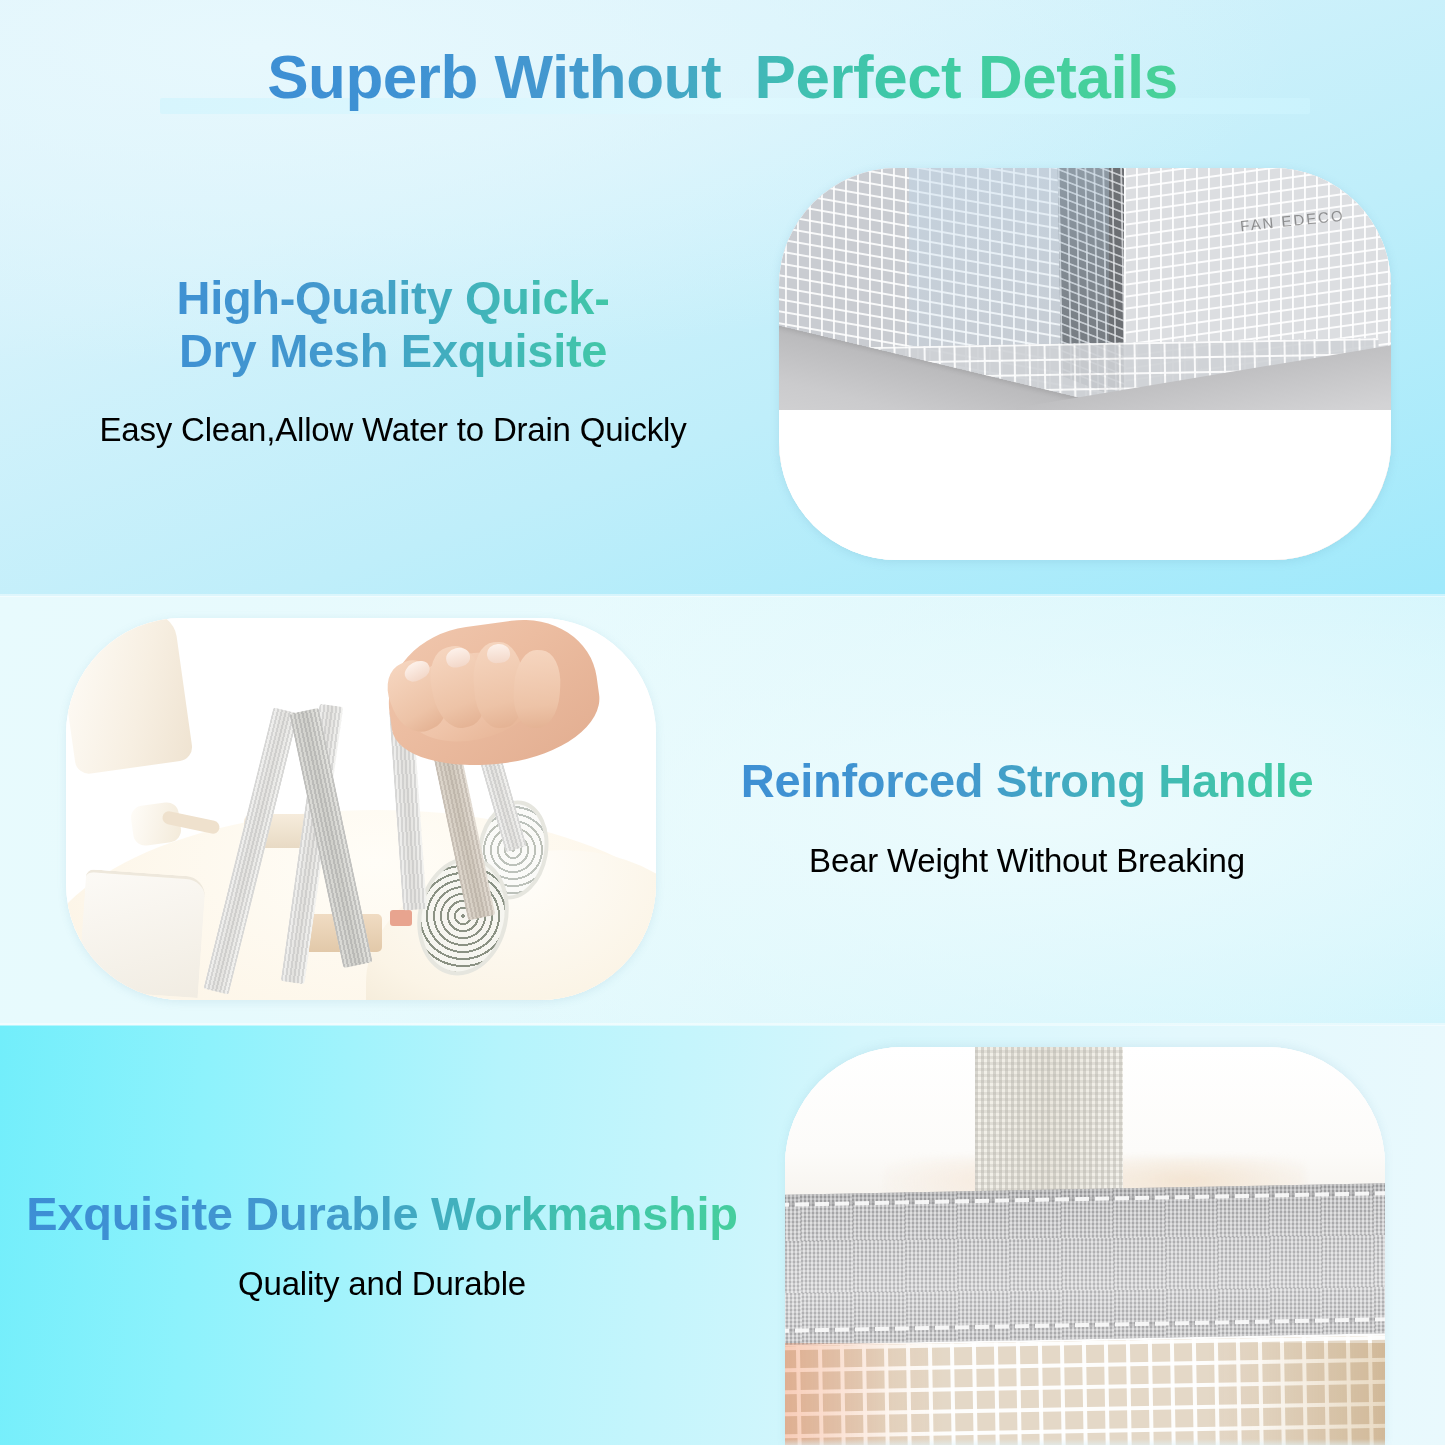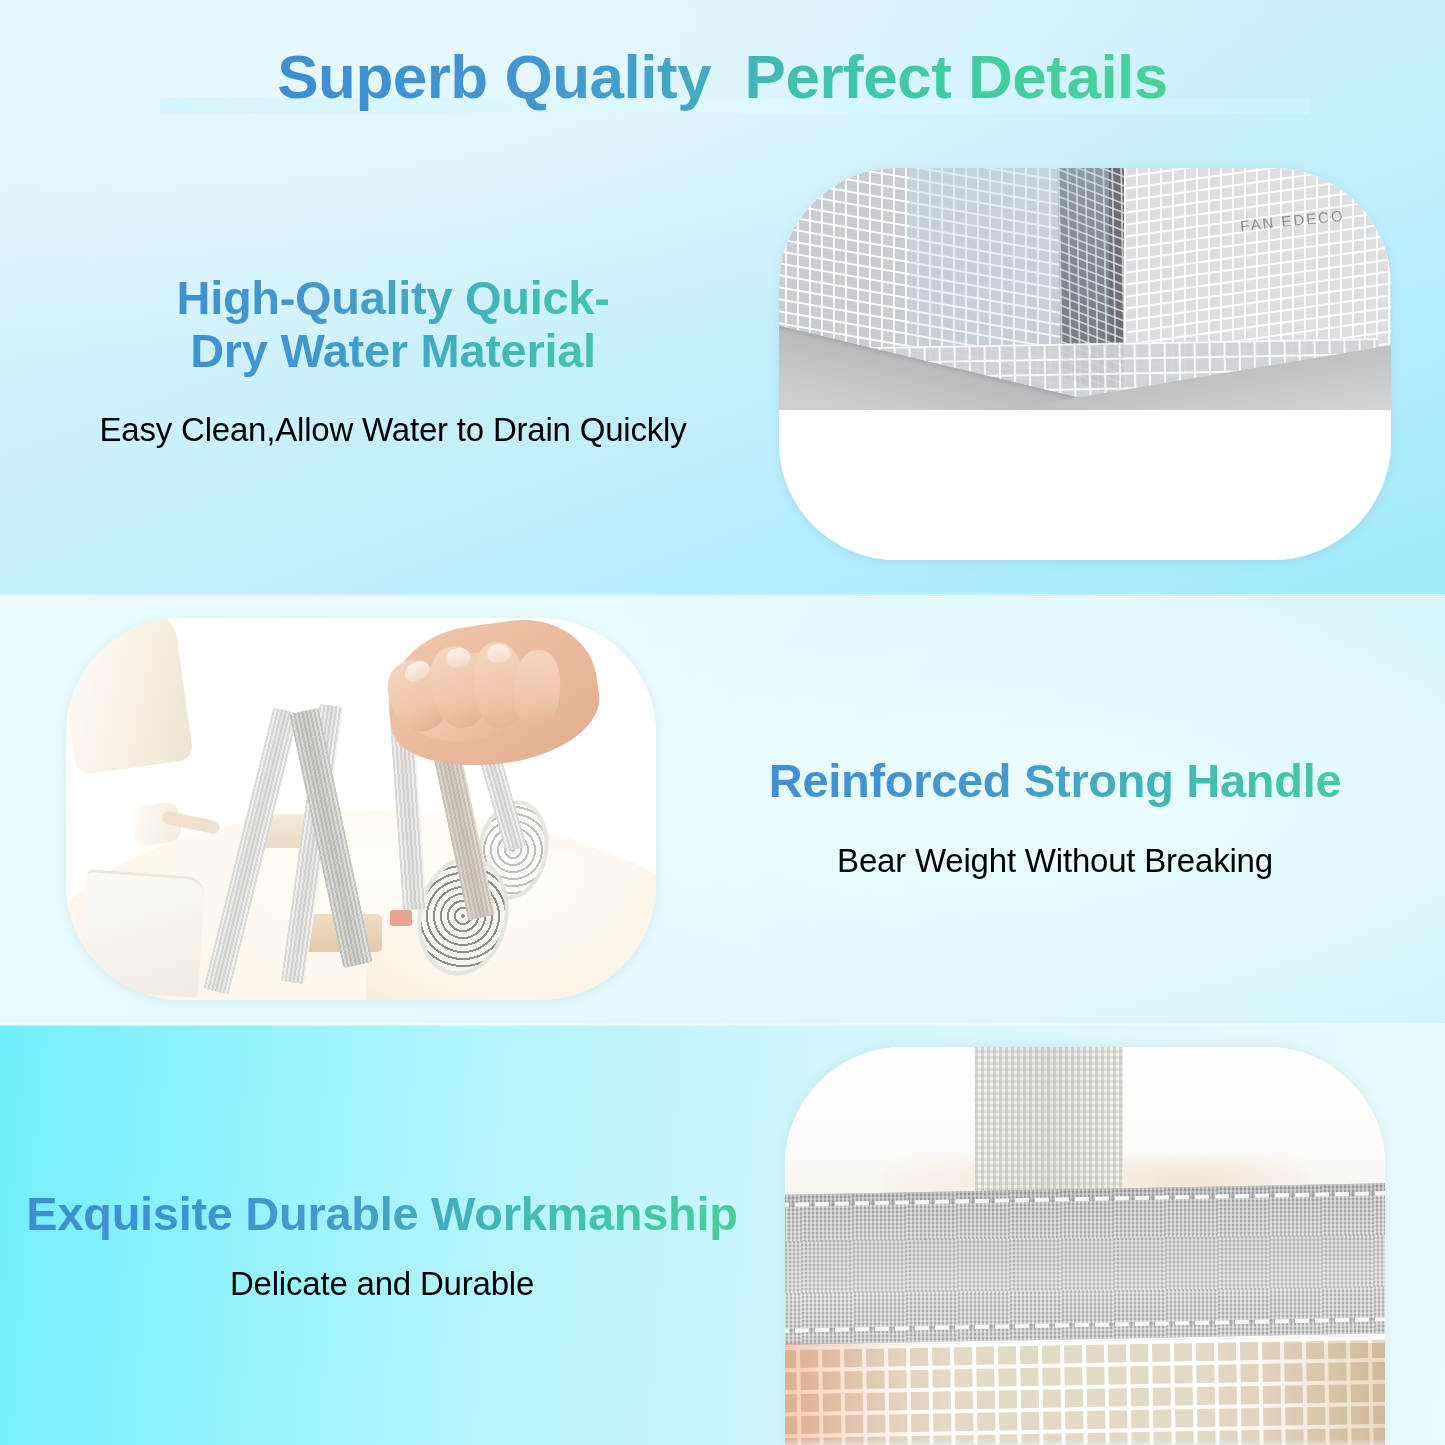--- a/index.html
+++ b/index.html
@@ -126,21 +126,21 @@
     margin: 0;
     line-height: 1.25;
     letter-spacing: -0.2px;
   }
 
   
   .text-1 { left: 48px; top: 272px; width: 690px; text-align: center; }
   .text-1 .feature-sub { margin-top: 32px; }
 
   
-  .text-2 { left: 690px; top: 755px; width: 730px; text-align: center; }
+  .text-2 { left: 662px; top: 755px; width: 730px; text-align: center; }
   .text-2 .feature-sub { margin-top: 32px; }
 
   
   .text-3 { left: 12px; top: 1188px; width: 740px; text-align: center; }
   .text-3 .feature-sub { margin-top: 22px; }
 
   
   .photo {
     position: absolute;
     overflow: hidden;
@@ -482,41 +482,41 @@
 <div id="poster">
 
   <div class="band band-1"></div>
   <div class="band band-2"></div>
   <div class="band band-3"></div>
   <div class="band-sep" style="top:594px"></div>
   <div class="band-sep" style="top:1023px"></div>
 
   <div class="title-wrap">
     <div class="title-underline"></div>
-    <span class="title-text">Superb Quality  Perfect Details</span>
+    <span class="title-text">Superb Without  Perfect Details</span>
   </div>
 
   <div class="photo photo-1">
     <div class="photo-inner">
       <div class="p1-bg"></div>
       <div class="mesh p1-mesh-left"></div>
       <div class="mesh p1-mesh-mid"></div>
       <div class="mesh p1-mesh-right"></div>
       <div class="p1-sheen"></div>
       <div class="mesh p1-mesh-lip"></div>
       <div class="p1-rim"></div>
       <div class="p1-rim-2"></div>
       <div class="p1-white-base"></div>
       <div class="p1-label">FAN EDECO</div>
     </div>
   </div>
 
   <div class="feature-text text-1">
     <h2 class="feature-heading">High-Quality Quick-
-Dry Water Material</h2>
+Dry Mesh Exquisite</h2>
     <p class="feature-sub">Easy Clean,Allow Water to Drain Quickly</p>
   </div>
 
   <div class="photo photo-2">
     <div class="photo-inner">
       <div class="p2-bg"></div>
       <div class="p2-towel"></div>
       <div class="p2-towel2"></div>
       <div class="p2-basketwall"></div>
 
@@ -567,16 +567,16 @@
       <div class="p3-stitch-bot"></div>
       <div class="p3-mesh-bottom"></div>
       <div class="p3-mesh-tintL"></div>
       <div class="p3-mesh-tintR"></div>
       <div class="p3-fade-bottom"></div>
     </div>
   </div>
 
   <div class="feature-text text-3">
     <h2 class="feature-heading">Exquisite Durable Workmanship</h2>
-    <p class="feature-sub">Delicate and Durable</p>
+    <p class="feature-sub">Quality and Durable</p>
   </div>
 
 </div>
 
 </body></html>

